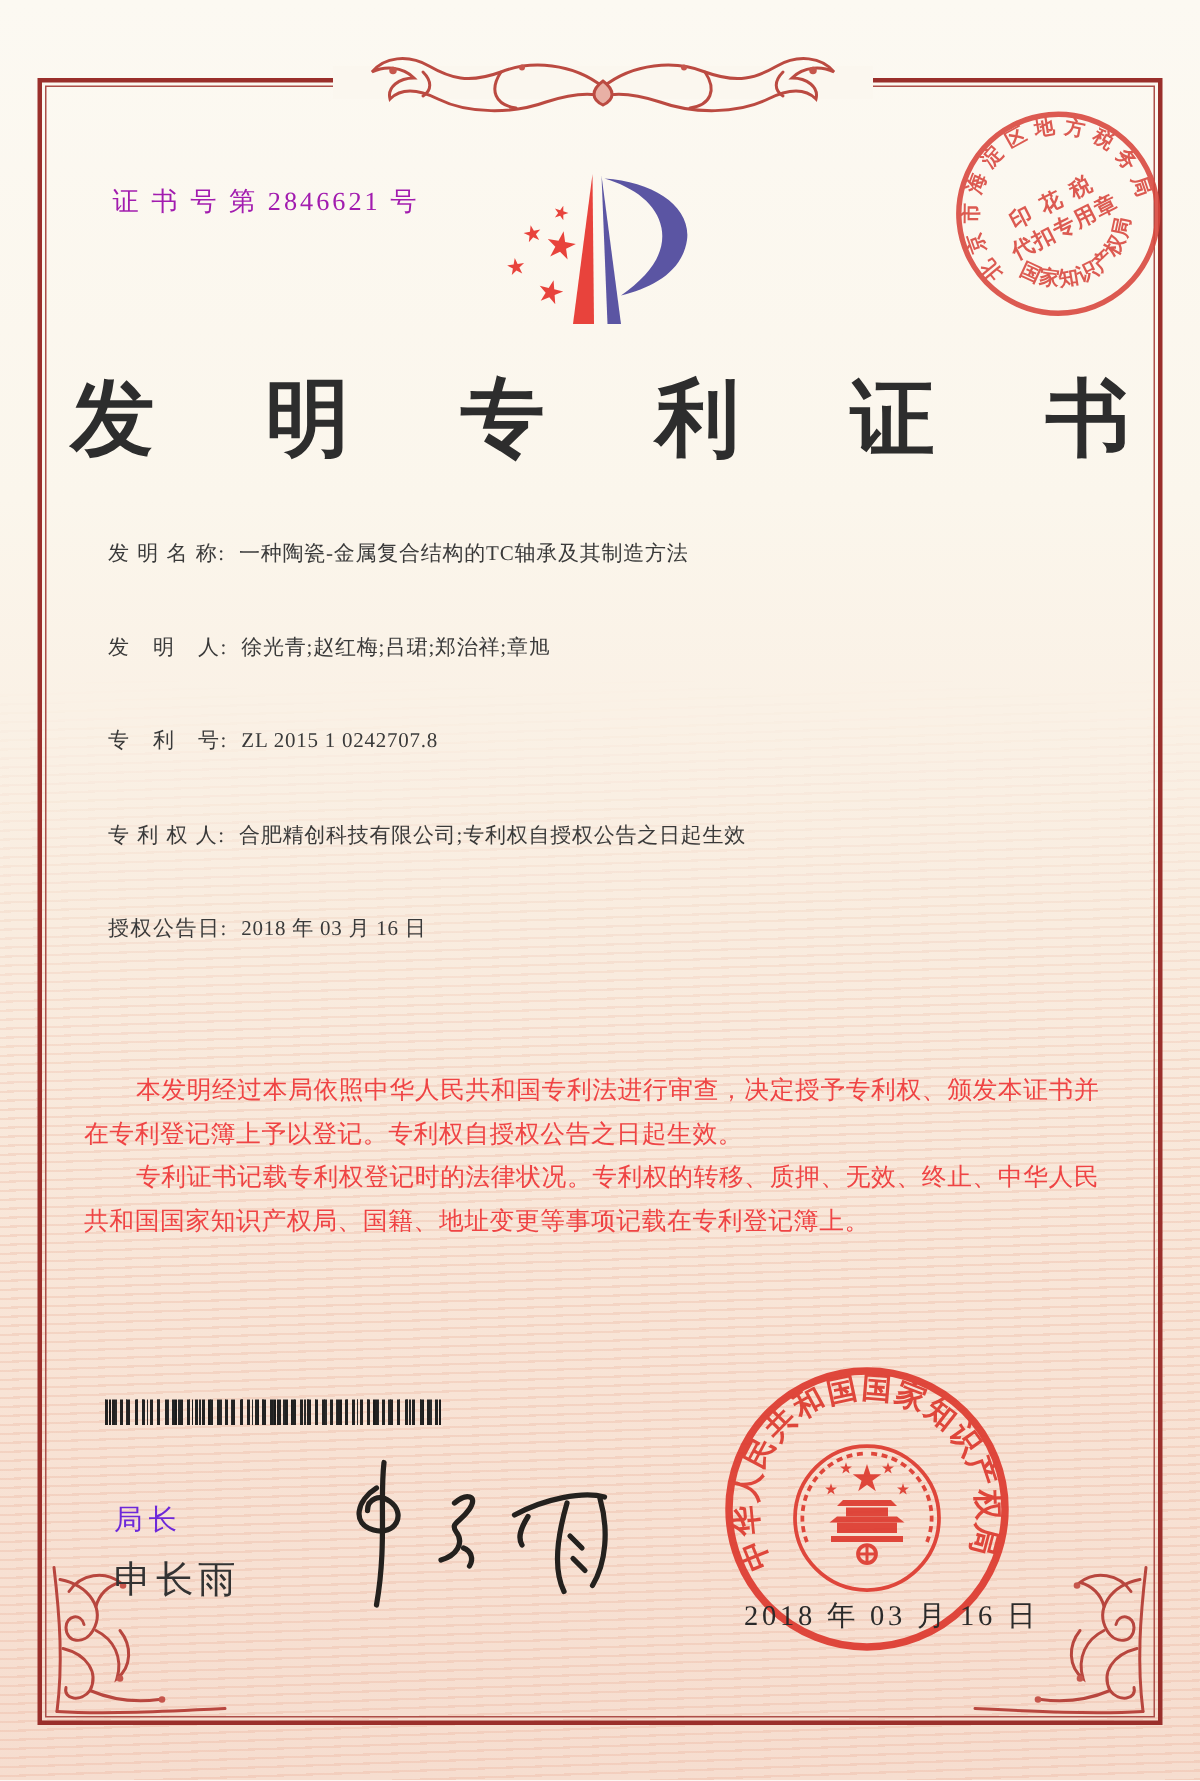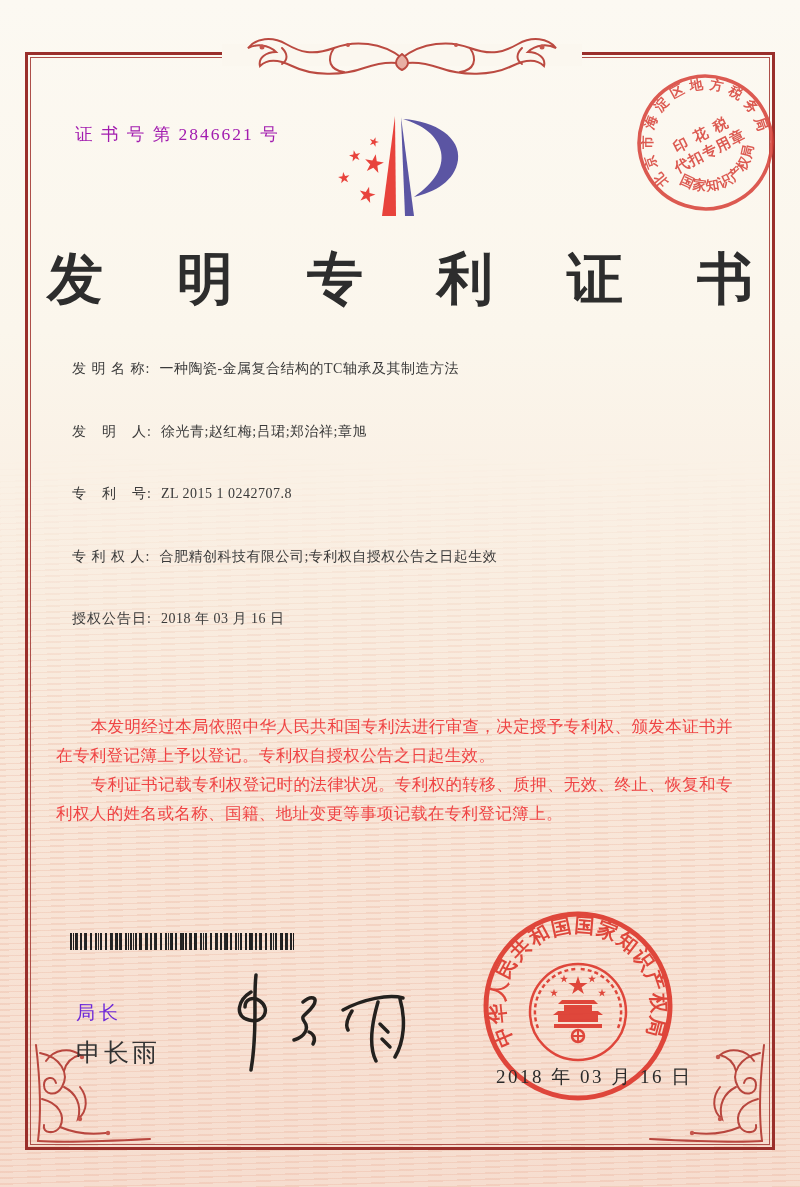--- a/index.html
+++ b/index.html
@@ -134,21 +134,21 @@
   <div class="field-row">
     <span class="lbl">专 利 权 人:</span><span class="val">合肥精创科技有限公司;专利权自授权公告之日起生效</span>
   </div>
   <div class="field-row">
     <span class="lbl">授权公告日:</span><span class="val">2018 年 03 月 16 日</span>
   </div>
 </div>
 
 <div class="paragraphs">
   <p>本发明经过本局依照中华人民共和国专利法进行审查，决定授予专利权、颁发本证书并在专利登记簿上予以登记。专利权自授权公告之日起生效。</p>
-  <p>专利证书记载专利权登记时的法律状况。专利权的转移、质押、无效、终止、恢复和专利权人的姓名或名称、国籍、地址变更等事项记载在专利登记簿上。</p>
+  <p>专利证书记载专利权登记时的法律状况。专利权的转移、质押、无效、终止、中华人民共和国国家知识产权局、国籍、地址变更等事项记载在专利登记簿上。</p>
 </div>
 
 <div class="barcode"></div>
 
 <div class="director-title">局长</div>
 <div class="director-name">申长雨</div>
 
 <svg class="signature" viewBox="0 0 220 110">
   <g stroke="#24211e" stroke-width="3.5" fill="none" stroke-linecap="round" stroke-linejoin="round">
     <path d="M46,24 C33,32 29,48 44,52 C59,56 66,41 55,33 C48,28 40,31 40,39"></path>

